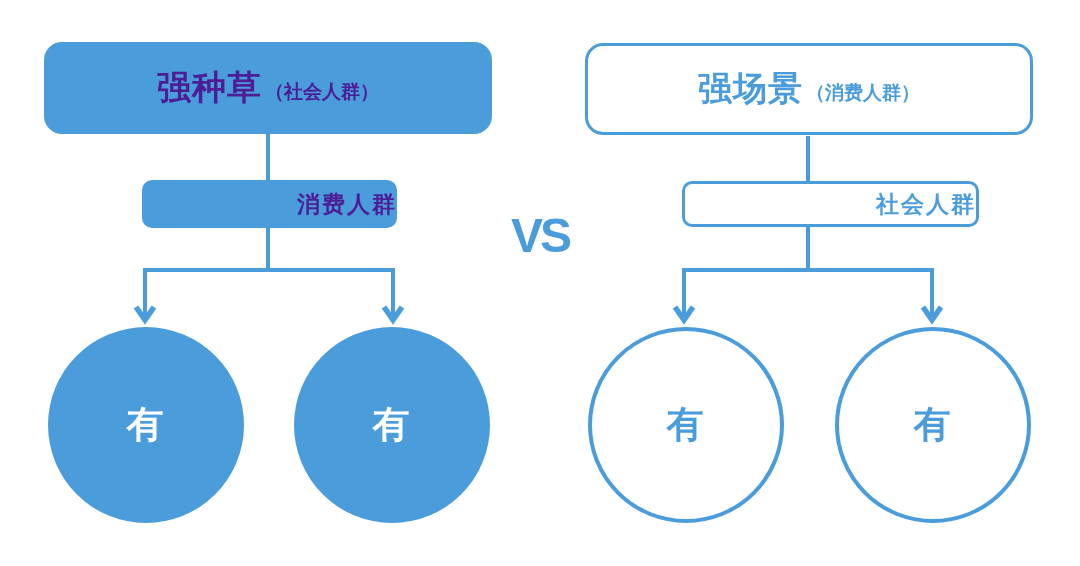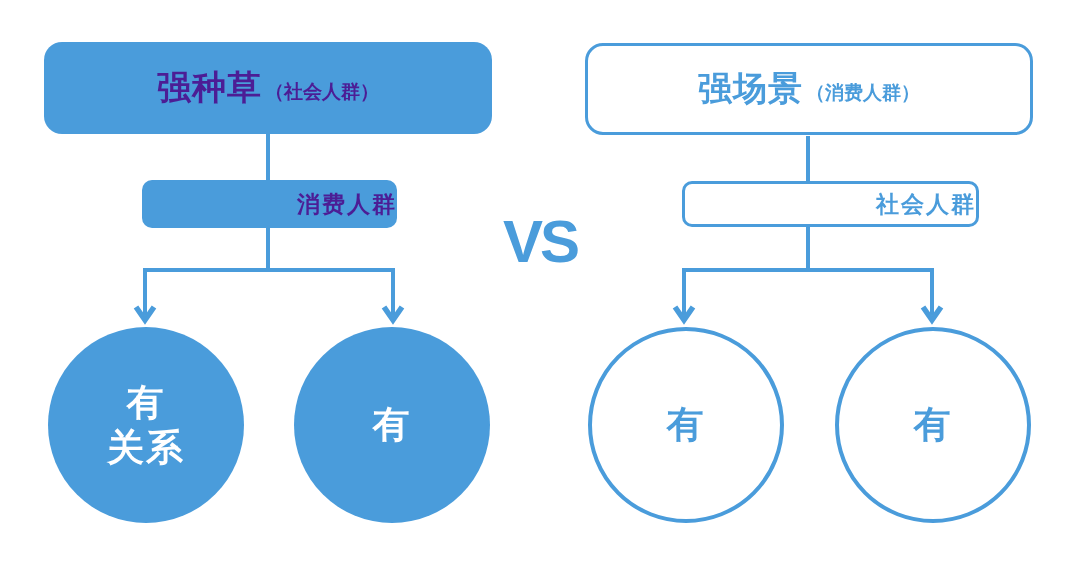--- a/index.html
+++ b/index.html
@@ -42,21 +42,21 @@
     text-align: center;
   }
   .circle.filled { background: var(--blue); color: #ffffff; }
   .circle.outline { background: #ffffff; border: 4px solid var(--blue); color: var(--blue); }
   .vs {
     position: absolute;
     left: 487px;
     top: 212px;
     width: 106px;
     text-align: center;
-    font-size: 60px;
+    font-size: 48px;
     font-weight: bold;
     color: var(--blue);
     letter-spacing: -3px;
     line-height: 1;
   }
 </style>
 </head>
 <body>
 
 <div class="canvas">
@@ -88,21 +88,20 @@
     <span class="title">强种草</span>
     <span class="subtitle">（社会人群）</span>
   </div>
 
   <div class="box group-box filled" style="left:142px; top:180px; width:255px; height:48px;">
     <span>消费人群</span>
   </div>
 
   <div class="circle filled" style="left:48px; top:327px;">
     <span>有</span>
-    <span>关系</span>
   </div>
 
   <div class="circle filled" style="left:294px; top:327px;">
     <span>有</span>
   </div>
 
   <div class="vs">VS</div>
 
   <div class="box header outlined" style="left:585px; top:43px; width:448px; height:92px;">
     <span class="title">强场景</span>

